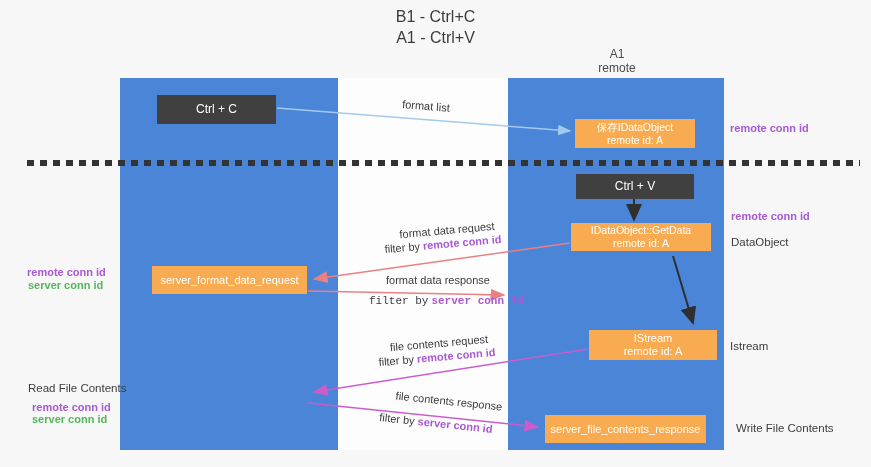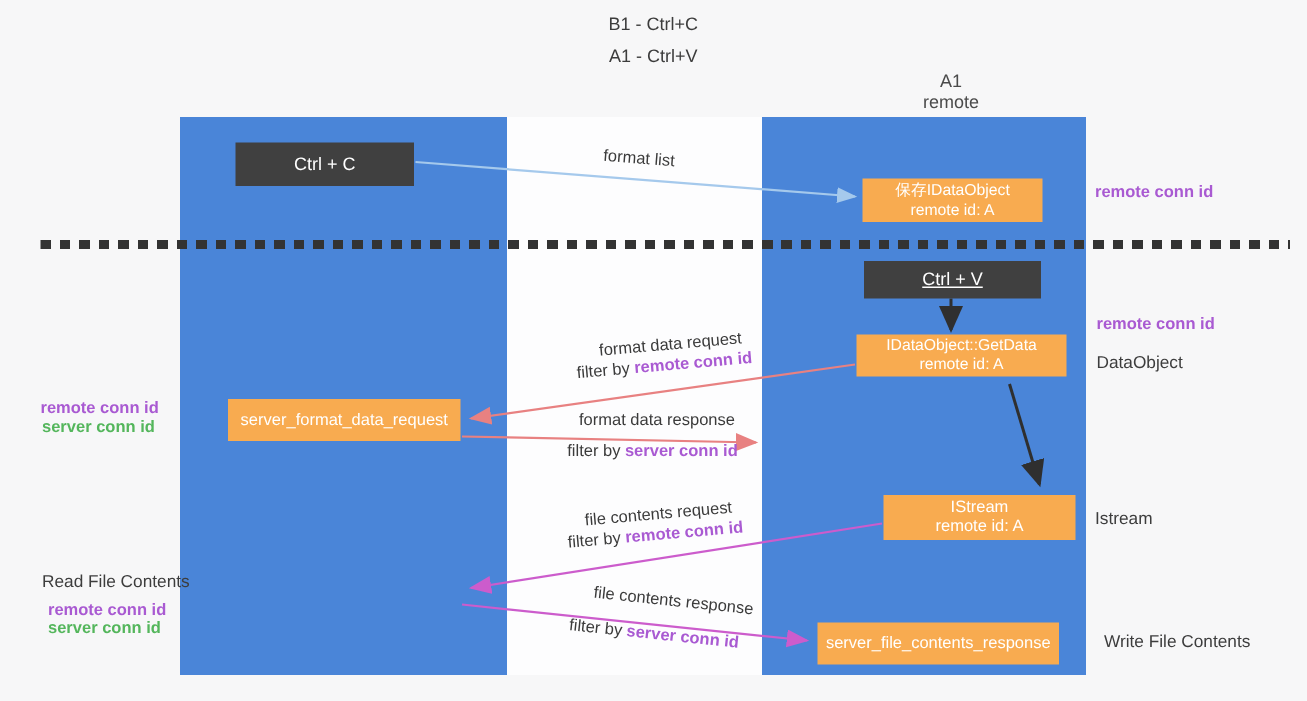--- a/index.html
+++ b/index.html
@@ -6,57 +6,57 @@
   body{
     background:#f7f7f8;
     font-family:"Liberation Sans","DejaVu Sans",sans-serif;
     -webkit-font-smoothing:antialiased;
   }
   .canvas{
     position:relative;width:871px;height:467px;background:#f7f7f8;overflow:hidden;
   }
   .abs{position:absolute;}
   
-  .title{left:300px;top:6px;width:271px;text-align:center;color:#3c3c3c;font-size:12px;line-height:21px;}
+  .title{left:300px;top:6px;width:271px;text-align:center;color:#3c3c3c;font-size:16px;line-height:21px;}
   
   .lane-header{width:140px;text-align:center;color:#4b4b4b;font-size:12px;line-height:14px;top:47px;}
   .lane-header.left{left:147px;margin-top:40px;}
-  .lane-header.right{left:564px;}
+  .lane-header.right{left:547px;}
   
   .gap-strip{left:338px;top:78px;width:170px;height:372px;background:#fdfdfe;}
   .lane{top:78px;height:372px;background:#4a85d8;}
   .lane.left{left:120px;width:218px;}
   .lane.right{left:508px;width:216px;}
   
   .divider{left:27px;top:160px;width:833px;height:6px;
     background:repeating-linear-gradient(90deg,#333333 0 7px,transparent 7px 13px);}
   
   svg.arrows{left:0;top:0;width:871px;height:467px;pointer-events:none;}
   
   .node{color:#ffffff;text-align:center;font-size:11px;display:flex;flex-direction:column;justify-content:center;line-height:13px;}
   .node.green{background:#404040;font-size:12px;}
   .node.orange{background:#f8ab50;}
   .n-ctrl-c{left:157px;top:95px;width:119px;height:29px;}
   .n-save{left:575px;top:119px;width:120px;height:29px;font-size:10.5px;}
-  .n-ctrl-v{left:576px;top:174px;width:118px;height:25px;text-decoration:underline;}
+  .n-ctrl-v{left:576px;top:174px;width:118px;height:25px;}
   .n-getdata{left:571px;top:223px;width:140px;height:28px;font-size:10.5px;}
   .n-fmt-req{left:152px;top:266px;width:155px;height:28px;}
   .n-fmt-resp{left:510px;top:283px;width:155px;height:25px;}
   .n-istream{left:589px;top:330px;width:128px;height:30px;}
   .n-file-req{left:149px;top:382px;width:159px;height:28px;}
   .n-file-resp{left:545px;top:415px;width:161px;height:28px;}
   
   .msg{font-size:11px;color:#3b3b3b;text-align:center;white-space:nowrap;}
   .hl{color:#a95ad2;font-weight:bold;}
   .sp{margin-right:3px;}
   .m-format-list{left:376px;top:100px;width:100px;transform:rotate(4.5deg);}
   .m-fdr{left:387px;top:224px;width:120px;transform:rotate(-5deg);}
   .m-fbr1{left:377px;top:238px;width:132px;transform:rotate(-5deg);}
   .m-fdresp{left:378px;top:274px;width:120px;}
-  .m-fbs1{left:369px;top:295px;width:132px;}
+  .m-fbs1{left:369px;top:295px;width:132px;font-family:Liberation Mono, monospace;}
   .m-fcr{left:381px;top:337px;width:116px;transform:rotate(-5deg);}
   .m-fbr2{left:371px;top:351px;width:132px;transform:rotate(-5deg);}
   .m-fcresp{left:391px;top:395px;width:116px;transform:rotate(6deg);}
   .m-fbs2{left:370px;top:417px;width:132px;transform:rotate(6deg);}
   
   .side{font-size:11px;white-space:nowrap;}
   .side.black{color:#3d3d3d;font-size:11.5px;}
   .side.purple{color:#a95ad2;font-weight:bold;}
   .side.green{color:#54b65c;font-weight:bold;}
   .a-r1{left:730px;top:122px;}

